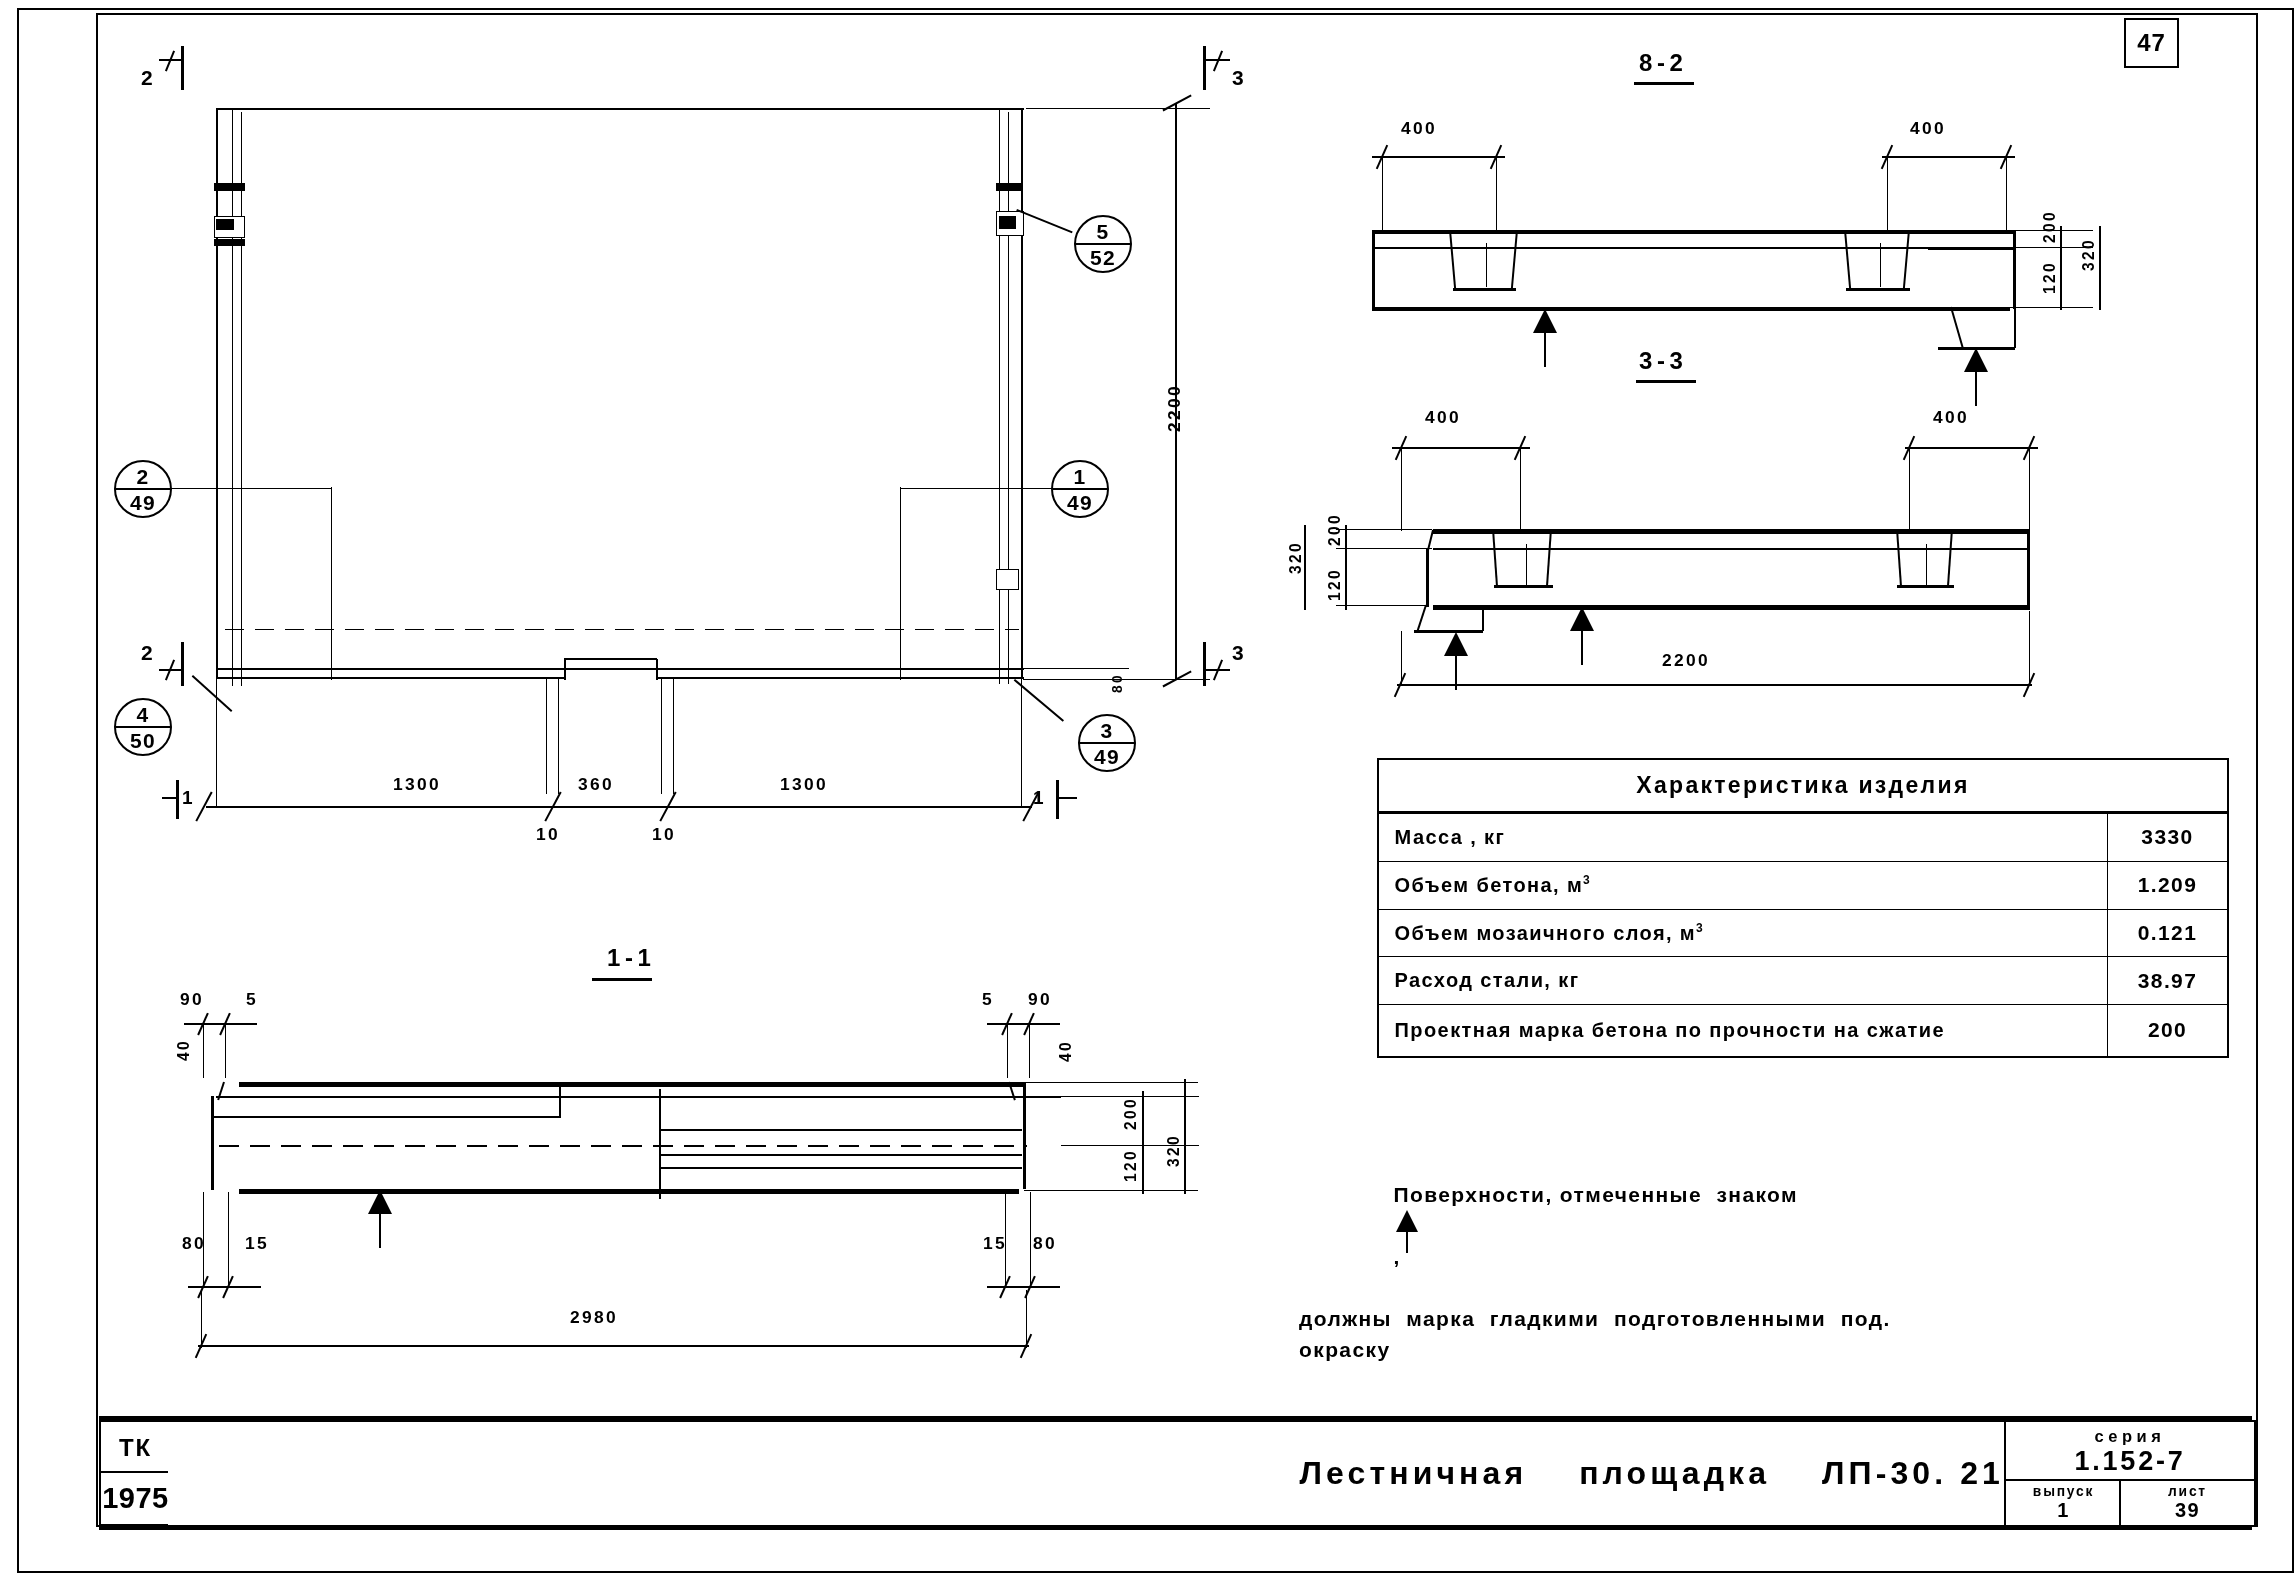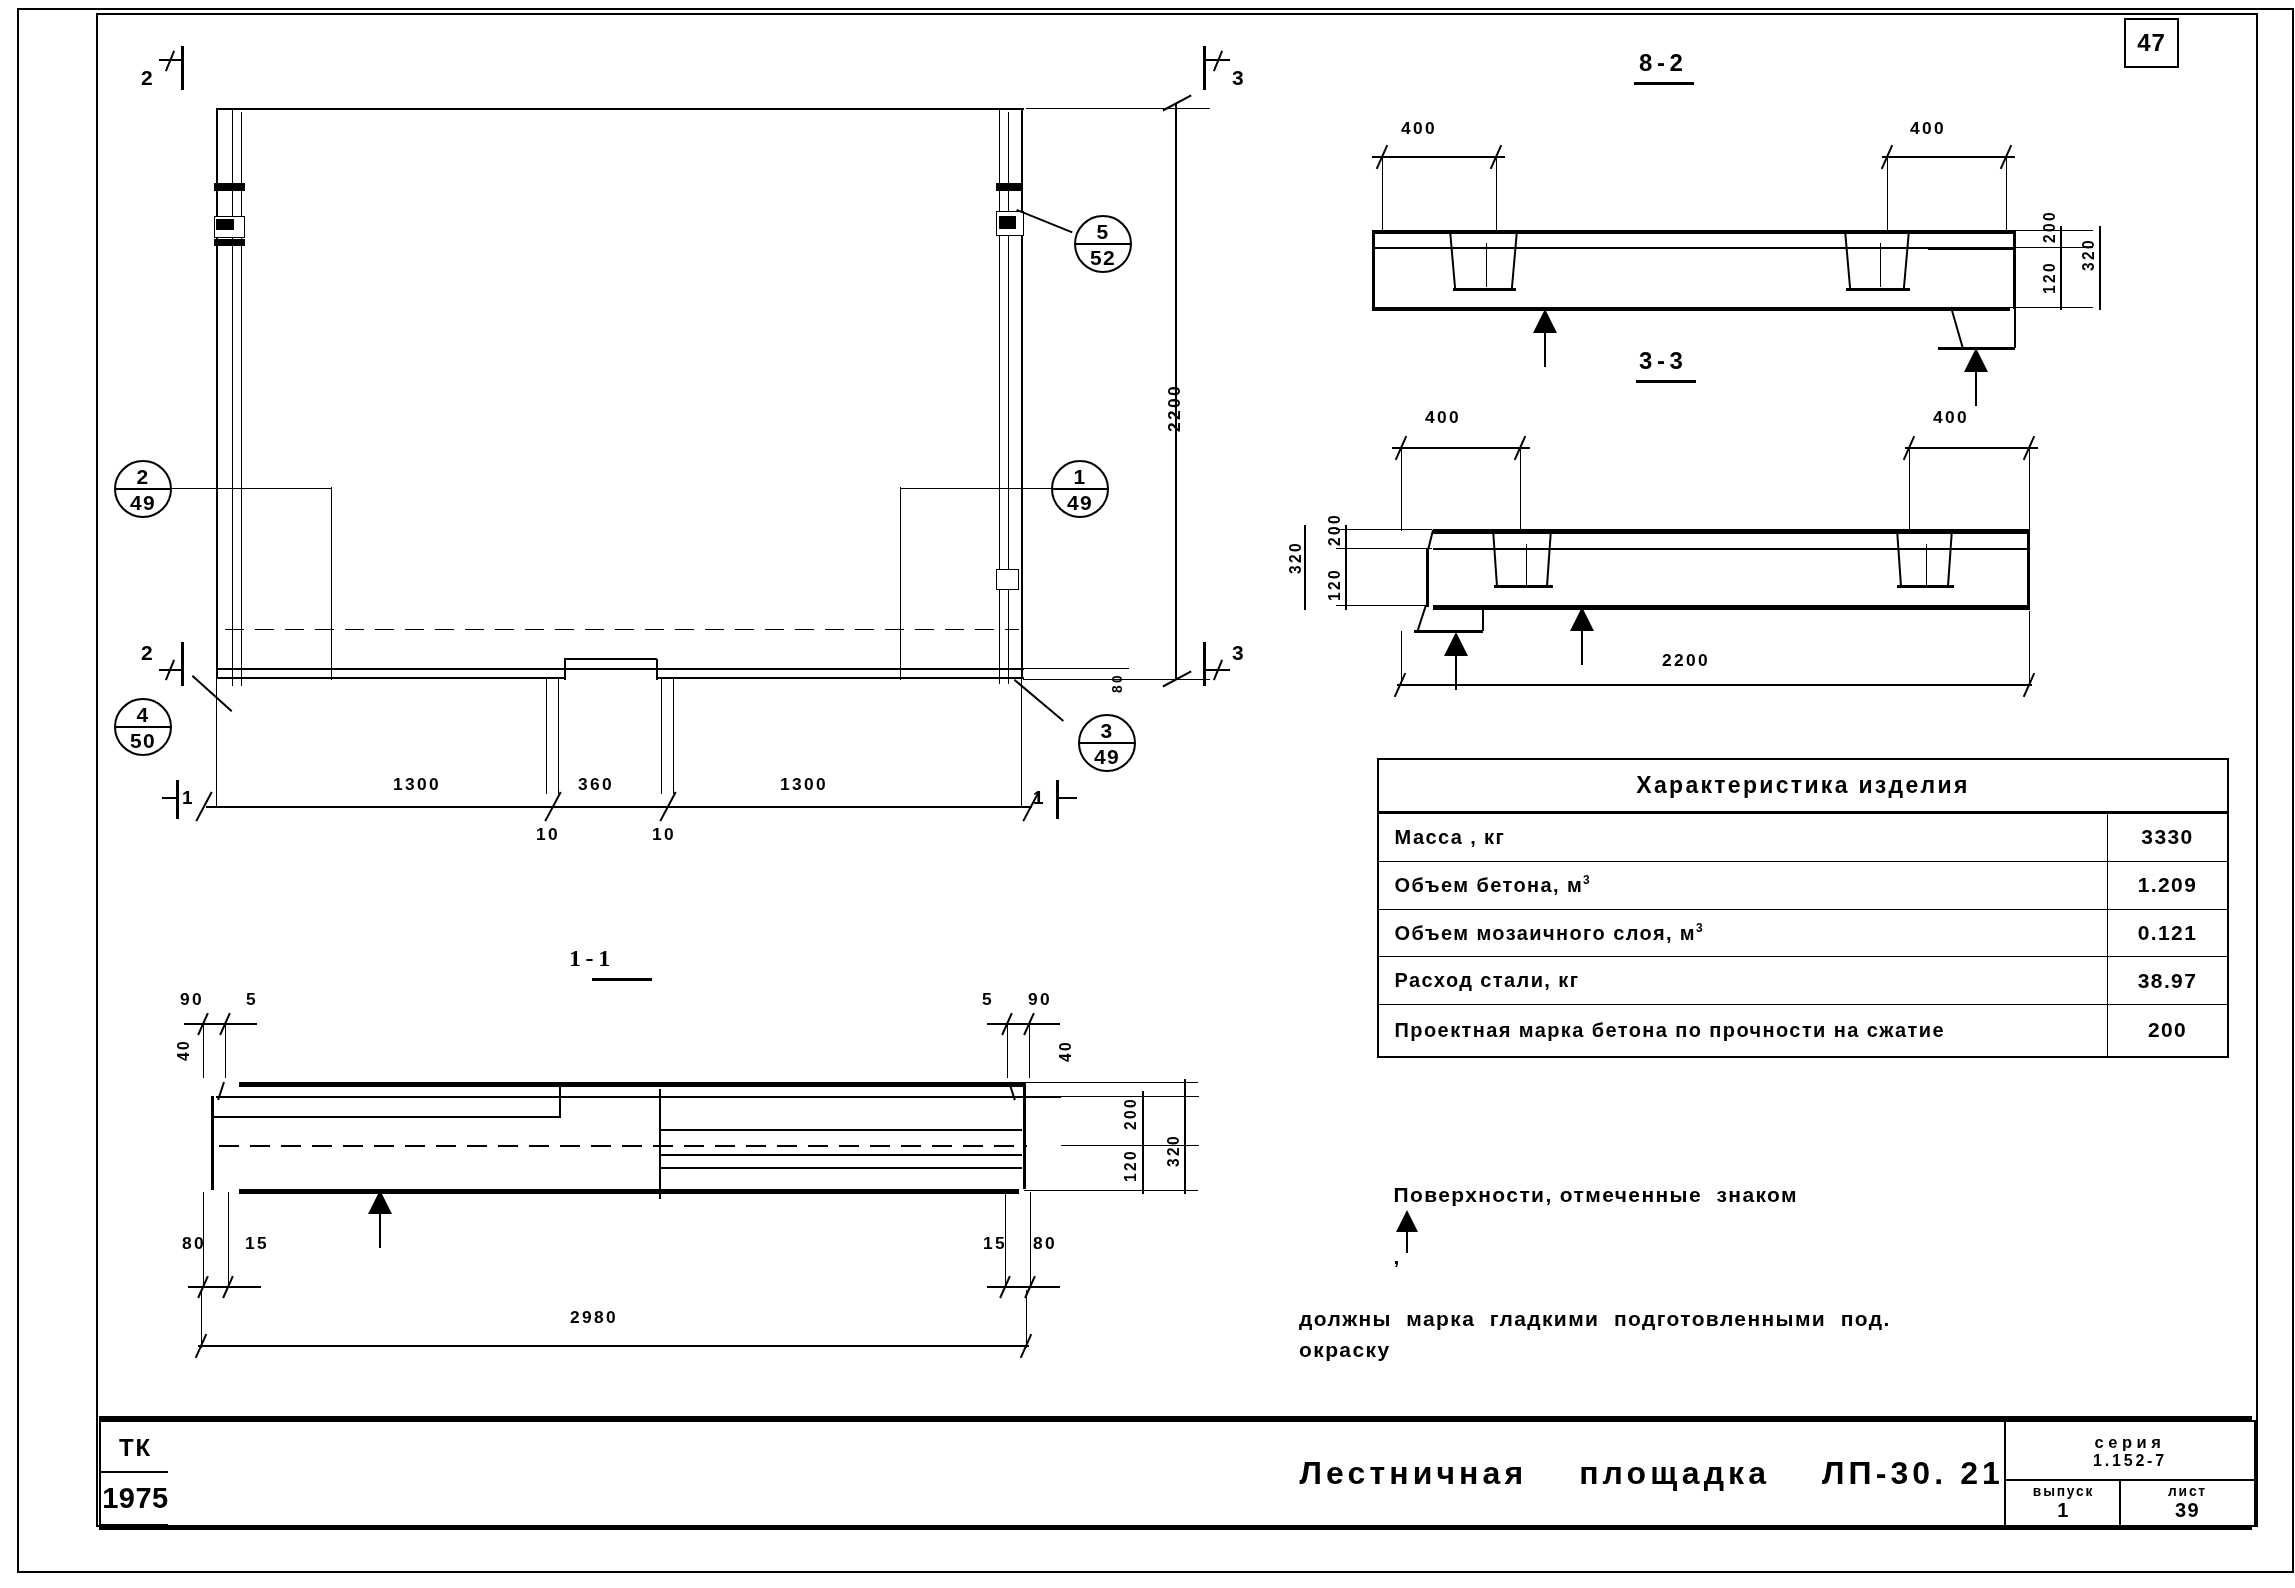--- a/index.html
+++ b/index.html
@@ -61,21 +61,21 @@
   #title-block{left:99px;top:1416px;width:2153px;height:106px;border-top:4.6px solid #000;
                border-bottom:4.6px solid #000;}
   .tb-cell{position:absolute;border:2.3px solid #000;background:#fff;
            display:flex;align-items:center;justify-content:center;font-weight:700;}
   #tb-tk   {left:0px;   top:0px;  width:69px;height:51px;font-size:24px;letter-spacing:1.8px;}
   #tb-year {left:0px;   top:51px;width:69px;height:51px;font-size:29px;letter-spacing:0.5px;}
   #tb-main {left:69px; top:0px;  width:1836px;height:103px;border-left:none;border-right:none;justify-content:flex-end;}
   #tb-main .mt{font-size:32px;letter-spacing:4.1px;font-weight:700;white-space:pre;}
   #tb-ser  {left:1905px;top:0px;  width:248px;height:59px;flex-direction:column;}
   #tb-ser .s1{font-size:16.5px;letter-spacing:4.6px;}
-  #tb-ser .s2{font-size:16px;letter-spacing:2.8px;}
+  #tb-ser .s2{font-size:27px;letter-spacing:2.8px;}
   #tb-vyp  {left:1905px;top:59px;width:115px;height:44px;flex-direction:column;}
   #tb-list {left:2020px;top:59px;width:133px;height:44px;flex-direction:column;}
   .tb-sm{font-size:13.8px;letter-spacing:1.8px;}
   .tb-bg{font-size:20px;letter-spacing:1.4px;}
 
   
   .fmark{position:absolute;width:0;height:0;}
   .fmark .tri{position:absolute;width:0;height:0;border-left:12px solid transparent;
               border-right:12px solid transparent;border-bottom:24px solid #000;}
   .fmark .stem{position:absolute;left:11px;top:24px;width:1.8px;height:34px;background:#000;}
@@ -347,21 +347,21 @@
 
     <div class="ln w1" style="left:138px;top:291px;height:55px;"></div>
     <div class="ln w1" style="left:766px;top:271px;height:75px;"></div>
     <div class="ln h2" style="left:134px;top:344px;width:635px;"></div>
     <div class="abs" style="left:136px;top:332px;width:1.8px;height:26px;background:#000;transform:rotate(24deg);"></div>
     <div class="abs" style="left:765px;top:332px;width:1.8px;height:26px;background:#000;transform:rotate(24deg);"></div>
     <div class="txt dim" style="left:399px;top:312px;">2200</div>
   </div>
 
   <div class="abs" style="left:115px;top:937px;width:1125px;height:404px;">
-    <div class="txt sect-title" style="left:454px;top:9.2px;font-family:Liberation Serif, serif;">1-1</div>
+    <div class="txt sect-title" style="left:492px;top:9.2px;">1-1</div>
     <div class="ln h3" style="left:477px;top:41px;width:60px;"></div>
 
     <div class="txt dim" style="left:65px;top:54px;">90</div>
     <div class="txt dim" style="left:131px;top:54px;">5</div>
     <div class="txt dimv" style="left:61px;top:124px;font-size:15.6px;">40</div>
     <div class="ln h2" style="left:69px;top:86px;width:73px;"></div>
     <div class="abs" style="left:87px;top:75px;width:1.8px;height:24px;background:#000;transform:rotate(24deg);"></div>
     <div class="abs" style="left:109px;top:75px;width:1.8px;height:24px;background:#000;transform:rotate(24deg);"></div>
     <div class="ln w1" style="left:88px;top:86px;height:55px;"></div>
     <div class="ln w1" style="left:110px;top:86px;height:55px;"></div>

